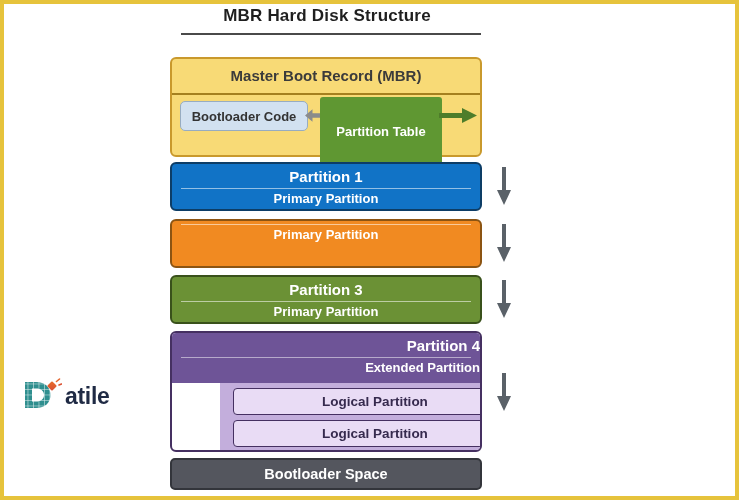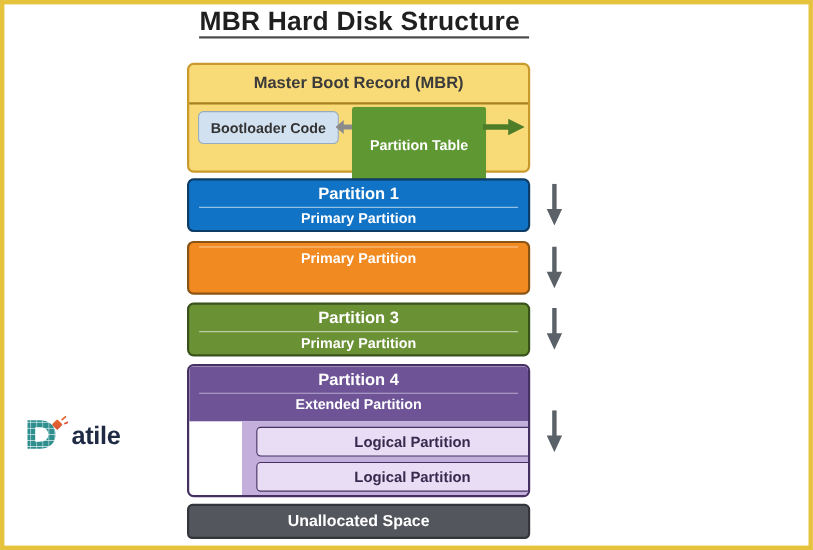--- a/index.html
+++ b/index.html
@@ -1,21 +1,21 @@
 <!DOCTYPE html>
 <html style="--frame-gold: #E6C33C; --ink: #1f1f1f; --mbr-fill: #F8DA76; --mbr-border: #C9992C; --mbr-divider: #A5801F; --boot-fill: #D2E1F0; --boot-border: #97ACC1; --pt-top: #5F9732; --pt-bottom: #3F721F; --arrow-gray: #8B8B8B; --arrow-green: #4E7D2A; --p1-fill: #1173C6; --p1-border: #0D3D66; --p2-fill: #F18A21; --p2-border: #8C5412; --p3-fill: #6B9135; --p3-border: #39511B; --p4-header: #6E5497; --p4-body: #C3AEDC; --p4-border: #453061; --logical-fill: #E9DCF5; --logical-border: #453061; --logical-ink: #362A4E; --unalloc-fill: #54565E; --unalloc-border: #33353B; --arrow-dark: #5A6168; --logo-teal: #2F8F8F; --logo-orange: #E86C2A; --logo-navy: #1F2A44;"><head>
 <meta charset="utf-8">
 <style>
   html,body{margin:0;padding:0;background:#fff;font-family:"Liberation Sans","DejaVu Sans",sans-serif;}
   .canvas{position:relative;width:739px;height:500px;background:#fff;overflow:hidden;}
   .frame{position:absolute;inset:0;border:4px solid var(--frame-gold);pointer-events:none;z-index:10;}
 
   
   .title{position:absolute;left:172px;top:6px;width:310px;text-align:center;
-         font-size:24px;font-weight:bold;color:var(--ink);letter-spacing:.2px;}
+         font-size:17px;font-weight:bold;color:var(--ink);letter-spacing:.2px;}
   .title-underline{position:absolute;left:181px;top:33px;width:300px;border-top:2px solid #4a4a4a;}
 
   
   .mbr{position:absolute;left:170px;top:57px;width:312px;height:100px;box-sizing:border-box;
        background:var(--mbr-fill);border:2px solid var(--mbr-border);border-radius:6px;}
   .mbr-header{height:34px;line-height:34px;text-align:center;font-size:15px;font-weight:bold;
               color:#3b3b3b;border-bottom:2px solid var(--mbr-divider);}
   .mbr-body{position:relative;height:60px;}
   .boot{position:absolute;left:8px;top:6px;width:128px;height:30px;box-sizing:border-box;
         background:var(--boot-fill);border:1.5px solid var(--boot-border);border-radius:5px;
@@ -35,21 +35,21 @@
   .part .pdiv{width:94%;margin:3px auto 2px;border-top:1.5px solid rgba(255,255,255,.55);}
   .part .ptype{font-size:13px;font-weight:600;}
   .p1{top:162px;background:var(--p1-fill);border:2px solid var(--p1-border);}
   .p2{top:219px;background:var(--p2-fill);border:2px solid var(--p2-border);}
   .p3{top:275px;background:var(--p3-fill);border:2px solid var(--p3-border);}
 
   
   .p4{position:absolute;left:170px;top:331px;width:312px;height:121px;box-sizing:border-box;
       border:2px solid var(--p4-border);border-radius:6px;overflow:hidden;
       display:flex;flex-direction:column;text-align:center;}
-  .p4-header{background:var(--p4-header);color:#fff;height:50px;}
+  .p4-header{background:var(--p4-header);color:#fff;height:50px;text-align:right;}
   .p4-header .pname{margin-top:4px;font-size:15px;font-weight:bold;}
   .p4-header .pdiv{width:94%;margin:3px auto 2px;border-top:1.5px solid rgba(255,255,255,.5);}
   .p4-header .ptype{font-size:13px;font-weight:600;}
   .p4-body{position:relative;flex:1;background:var(--p4-body);margin-left:48px;}
   .logical{position:absolute;left:13px;width:284px;height:27px;box-sizing:border-box;
            background:var(--logical-fill);border:1.5px solid var(--logical-border);border-radius:4px;
            display:flex;align-items:center;justify-content:center;
            font-size:13.5px;font-weight:bold;color:var(--logical-ink);}
   .log1{top:5px;} .log2{top:37px;}
 
@@ -112,21 +112,21 @@
       <div class="pname">Partition 4</div>
       <div class="pdiv"></div>
       <div class="ptype">Extended Partition</div>
     </div>
     <div class="p4-body">
       <div class="logical log1">Logical Partition</div>
       <div class="logical log2">Logical Partition</div>
     </div>
   </div>
 
-  <div class="unalloc">Unallocated Space</div>
+  <div class="unalloc">Bootloader Space</div>
 
   <svg class="down-arrow da1" width="16" height="38" viewBox="0 0 16 38">
       <path d="M6 0 h4 v23 h5 L8 38 1 23 h5 z" fill="currentColor"></path>
     </svg>
   <svg class="down-arrow da2" width="16" height="38" viewBox="0 0 16 38">
       <path d="M6 0 h4 v23 h5 L8 38 1 23 h5 z" fill="currentColor"></path>
     </svg>
   <svg class="down-arrow da3" width="16" height="38" viewBox="0 0 16 38">
       <path d="M6 0 h4 v23 h5 L8 38 1 23 h5 z" fill="currentColor"></path>
     </svg>

